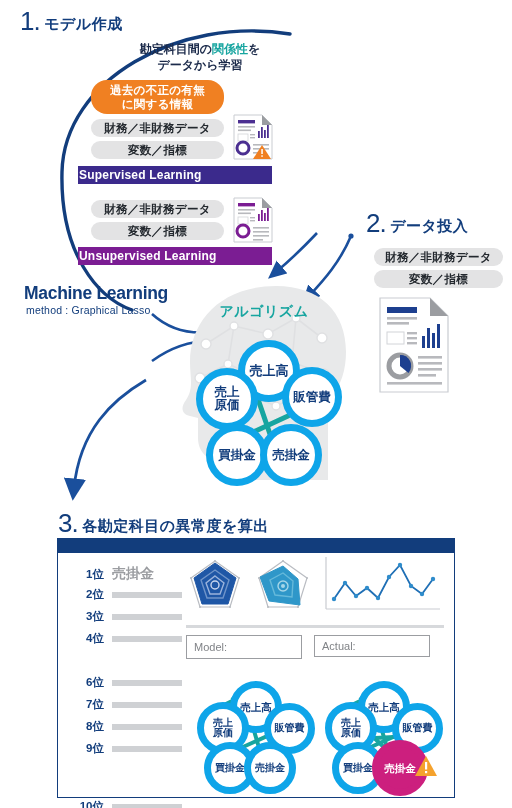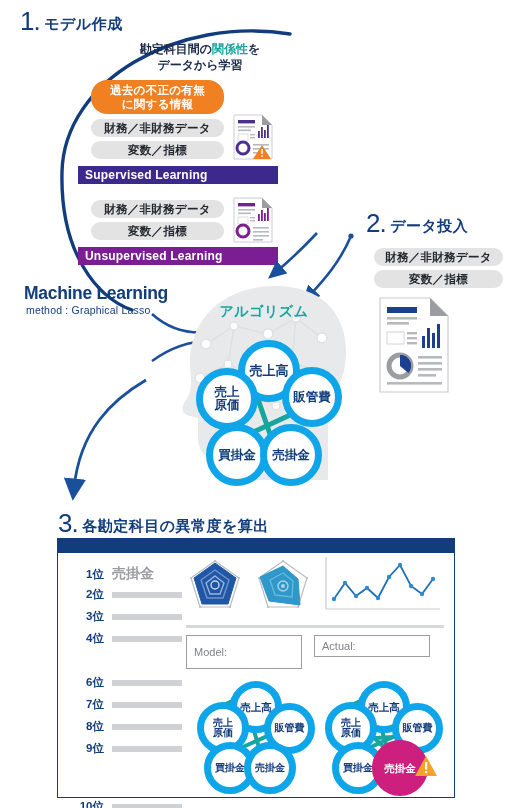--- a/index.html
+++ b/index.html
@@ -24,21 +24,21 @@
   .hl{color:#17a5a0;}
 
   
   .pill{
     position:absolute;border-radius:10px;display:flex;align-items:center;justify-content:center;
     font-size:11.5px;font-weight:bold;letter-spacing:0.3px;
   }
   .pill.orange{background:#f08022;color:#ffffff;border-radius:16px;line-height:14px;text-align:center;flex-direction:column;}
   .pill.grey{background:#e3e3e4;color:#23282e;}
   .bar{
-    position:absolute;display:flex;align-items:center;padding-left:7px;
+    position:absolute;display:flex;align-items:center;padding-left:1px;
     font-size:12px;font-weight:bold;letter-spacing:0.2px;color:#ffffff;
   }
   .bar.sup{background:#3b2a8c;}
   .bar.unsup{background:#7b1d93;}
 
   
   #ml-title{position:absolute;left:24px;top:283px;font-size:17.5px;font-weight:bold;color:#123d7c;letter-spacing:-0.3px;}
   #ml-sub{position:absolute;left:26px;top:304px;font-size:10.5px;color:#123d7c;letter-spacing:0.2px;}
 
   
@@ -371,21 +371,21 @@
         <circle cx="69" cy="22" r="2.2"></circle>
       <circle cx="80" cy="10" r="2.2"></circle>
         <circle cx="91" cy="31" r="2.2"></circle>
         <circle cx="102" cy="39" r="2.2"></circle>
       <circle cx="113" cy="24" r="2.2"></circle>
     </g>
   </svg>
 
   <div class="divider" style="left:128px;top:86px;width:258px;"></div>
 
-  <div class="io-box" style="left:128px;top:96px;width:116px;height:34px;">Model:</div>
+  <div class="io-box" style="left:128px;top:96px;width:116px;height:24px;">Model:</div>
   <div class="io-box" style="left:256px;top:96px;width:116px;height:22px;">Actual:</div>
 
   <svg class="abs" style="left:124px;top:128px;" width="126" height="118" viewBox="0 0 126 118">
     <g stroke="#17a5a0" stroke-width="4" fill="none" stroke-linecap="round">
       <line x1="62" y1="30" x2="78" y2="84"></line>
       <line x1="52" y1="84" x2="92" y2="66"></line>
       <line x1="34" y1="42" x2="54" y2="32"></line>
       <line x1="30" y1="58" x2="42" y2="76"></line>
       <line x1="56" y1="92" x2="76" y2="92"></line>
     </g>

